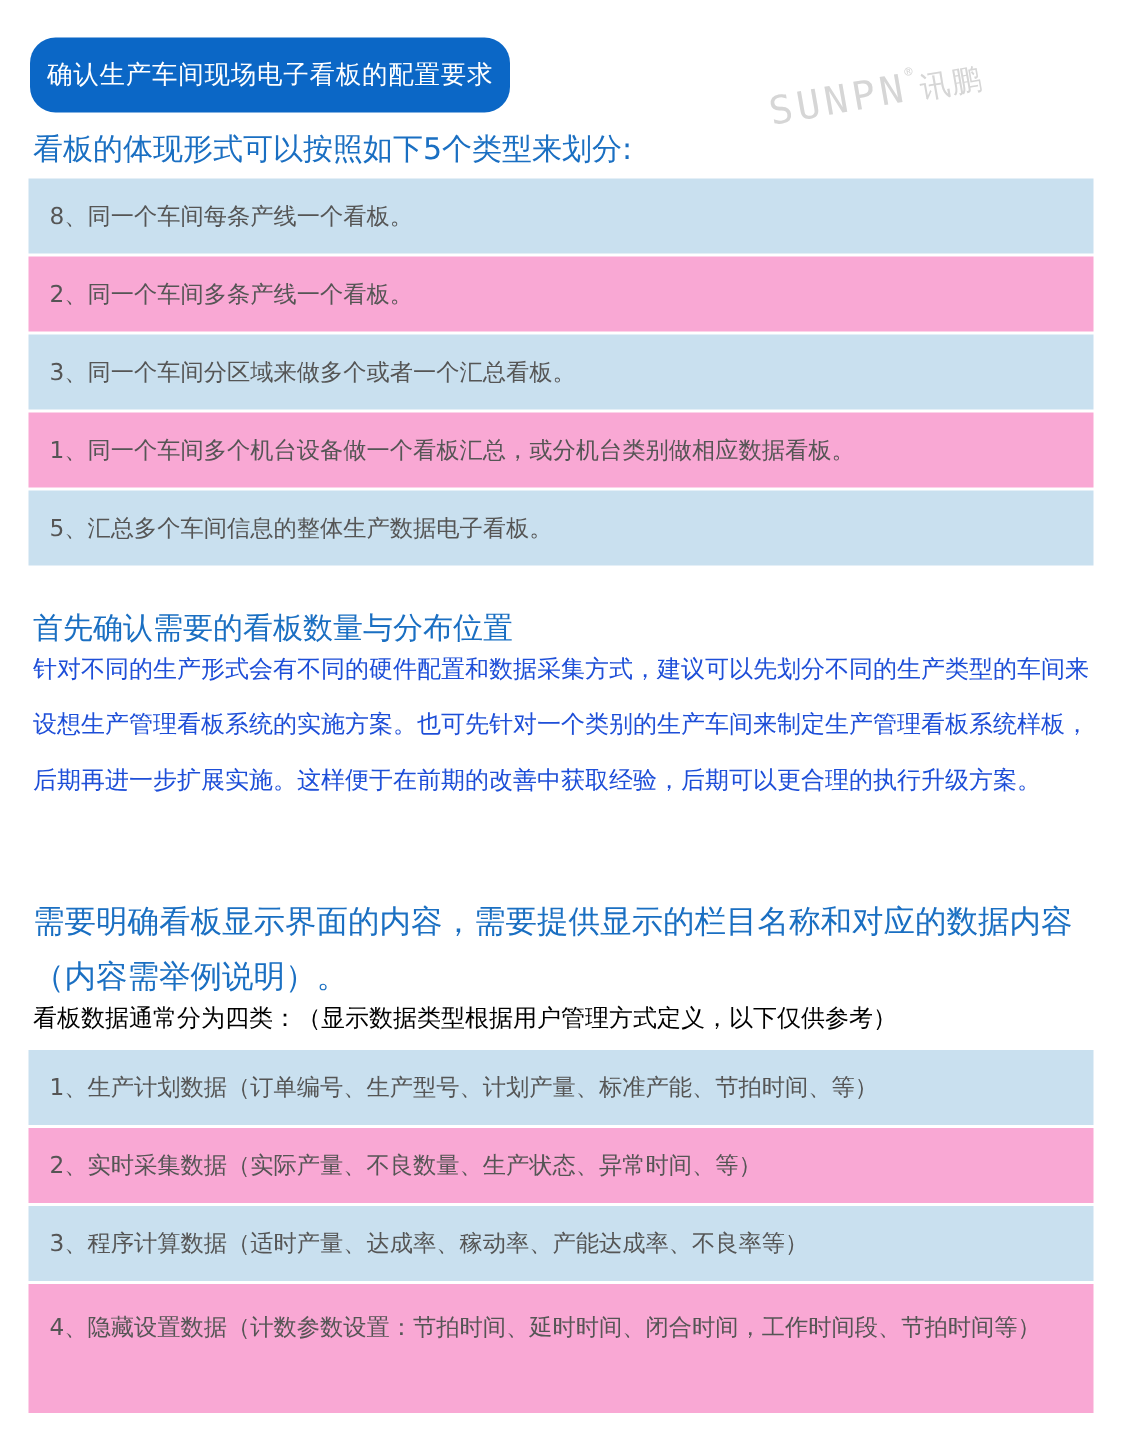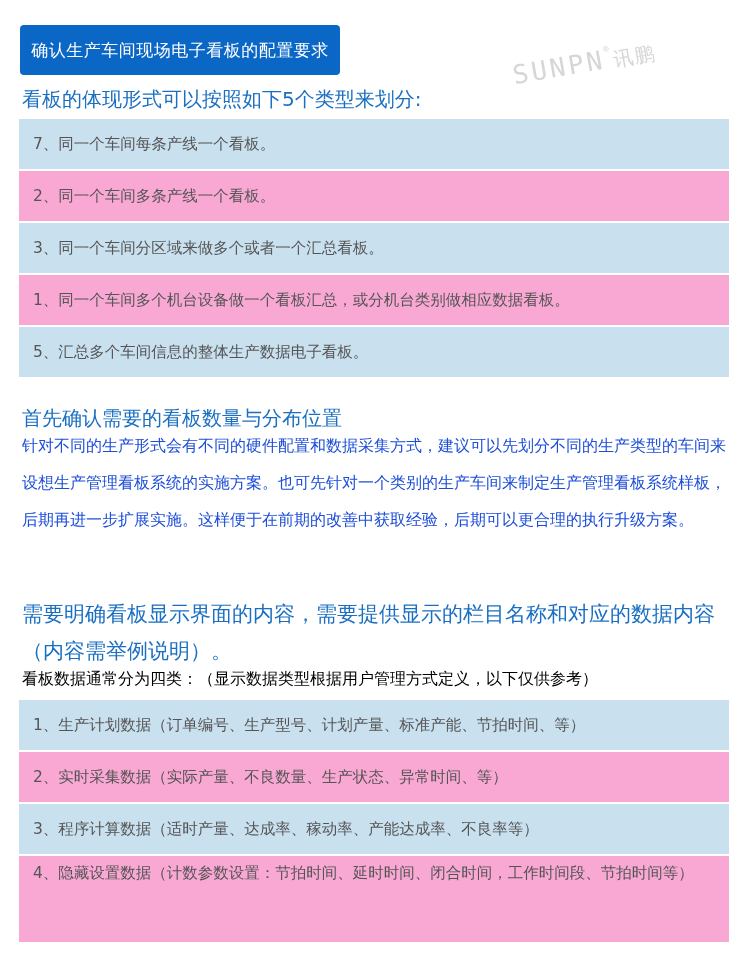--- a/index.html
+++ b/index.html
@@ -3,21 +3,21 @@
 <meta charset="utf-8">
 <style>
   html, body { margin: 0; padding: 0; }
   body {
     width: 750px; height: 966px; background: #ffffff; position: relative; overflow: hidden;
     font-family: "DejaVu Sans", "Liberation Sans", sans-serif;
     color: #555555;
   }
   .title-btn {
     position: absolute; left: 20px; top: 25px; width: 320px; height: 50px;
-    background: #0b67c6; border-radius: 4px; color: #ffffff;
+    background: #0b67c6; border-radius: 17px; color: #ffffff;
     font-size: 17px; line-height: 50px; text-align: center; letter-spacing: 0.5px;
   }
   .watermark {
     position: absolute; left: 512px; top: 48px; color: #d6d6d6;
     font-size: 26px; letter-spacing: 3px; transform: rotate(-10deg);
     font-family: "DejaVu Sans Mono", monospace; font-weight: normal;
   }
   .watermark .reg { font-size: 9px; vertical-align: top; }
   .watermark .cn { font-size: 20px; letter-spacing: 1px; font-family: "DejaVu Sans", sans-serif; }
   .blue-head {
@@ -34,34 +34,34 @@
     position: absolute; left: 22px; width: 710px; font-size: 16px; color: #1d4ed8;
     line-height: 37px;
   }
   .blue-para {
     position: absolute; left: 22px; width: 710px; font-size: 21px; color: #1a6fc2;
     line-height: 37px;
   }
   .plain-line {
     position: absolute; left: 22px; font-size: 16px; color: #000000;
   }
-  .row.tall { align-items: flex-start; line-height: 34px; }
+  .row.tall { align-items: flex-start; padding-top: 12px; line-height: 34px; }
 </style>
 </head>
 <body>
 
 <div class="title-btn">确认生产车间现场电子看板的配置要求</div>
 
 <div class="watermark">
   <span>SUNPN</span><span class="reg">®</span><span class="cn">讯鹏</span>
 </div>
 
 <div class="blue-head" style="top:86px;">看板的体现形式可以按照如下5个类型来划分:</div>
 
-<div class="row dark" style="top:119px;height:50px;">7、同一个车间每条产线一个看板。</div>
+<div class="row dark" style="top:119px;height:50px;">8、同一个车间每条产线一个看板。</div>
 <div class="row light" style="top:171px;height:50px;">2、同一个车间多条产线一个看板。</div>
 <div class="row dark" style="top:223px;height:50px;">3、同一个车间分区域来做多个或者一个汇总看板。</div>
 <div class="row light" style="top:275px;height:50px;">1、同一个车间多个机台设备做一个看板汇总，或分机台类别做相应数据看板。</div>
 <div class="row dark" style="top:327px;height:50px;">5、汇总多个车间信息的整体生产数据电子看板。</div>
 
 <div class="blue-head" style="top:405px;">首先确认需要的看板数量与分布位置</div>
 
 <div class="para" style="top:427px;width:706px;">针对不同的生产形式会有不同的硬件配置和数据采集方式，建议可以先划分不同的生产类型的车间来设想生产管理看板系统的实施方案。也可先针对一个类别的生产车间来制定生产管理看板系统样板，后期再进一步扩展实施。这样便于在前期的改善中获取经验，后期可以更合理的执行升级方案。</div>
 
 <div class="blue-para" style="top:596px;width:706px;">需要明确看板显示界面的内容，需要提供显示的栏目名称和对应的数据内容（内容需举例说明）。</div>

